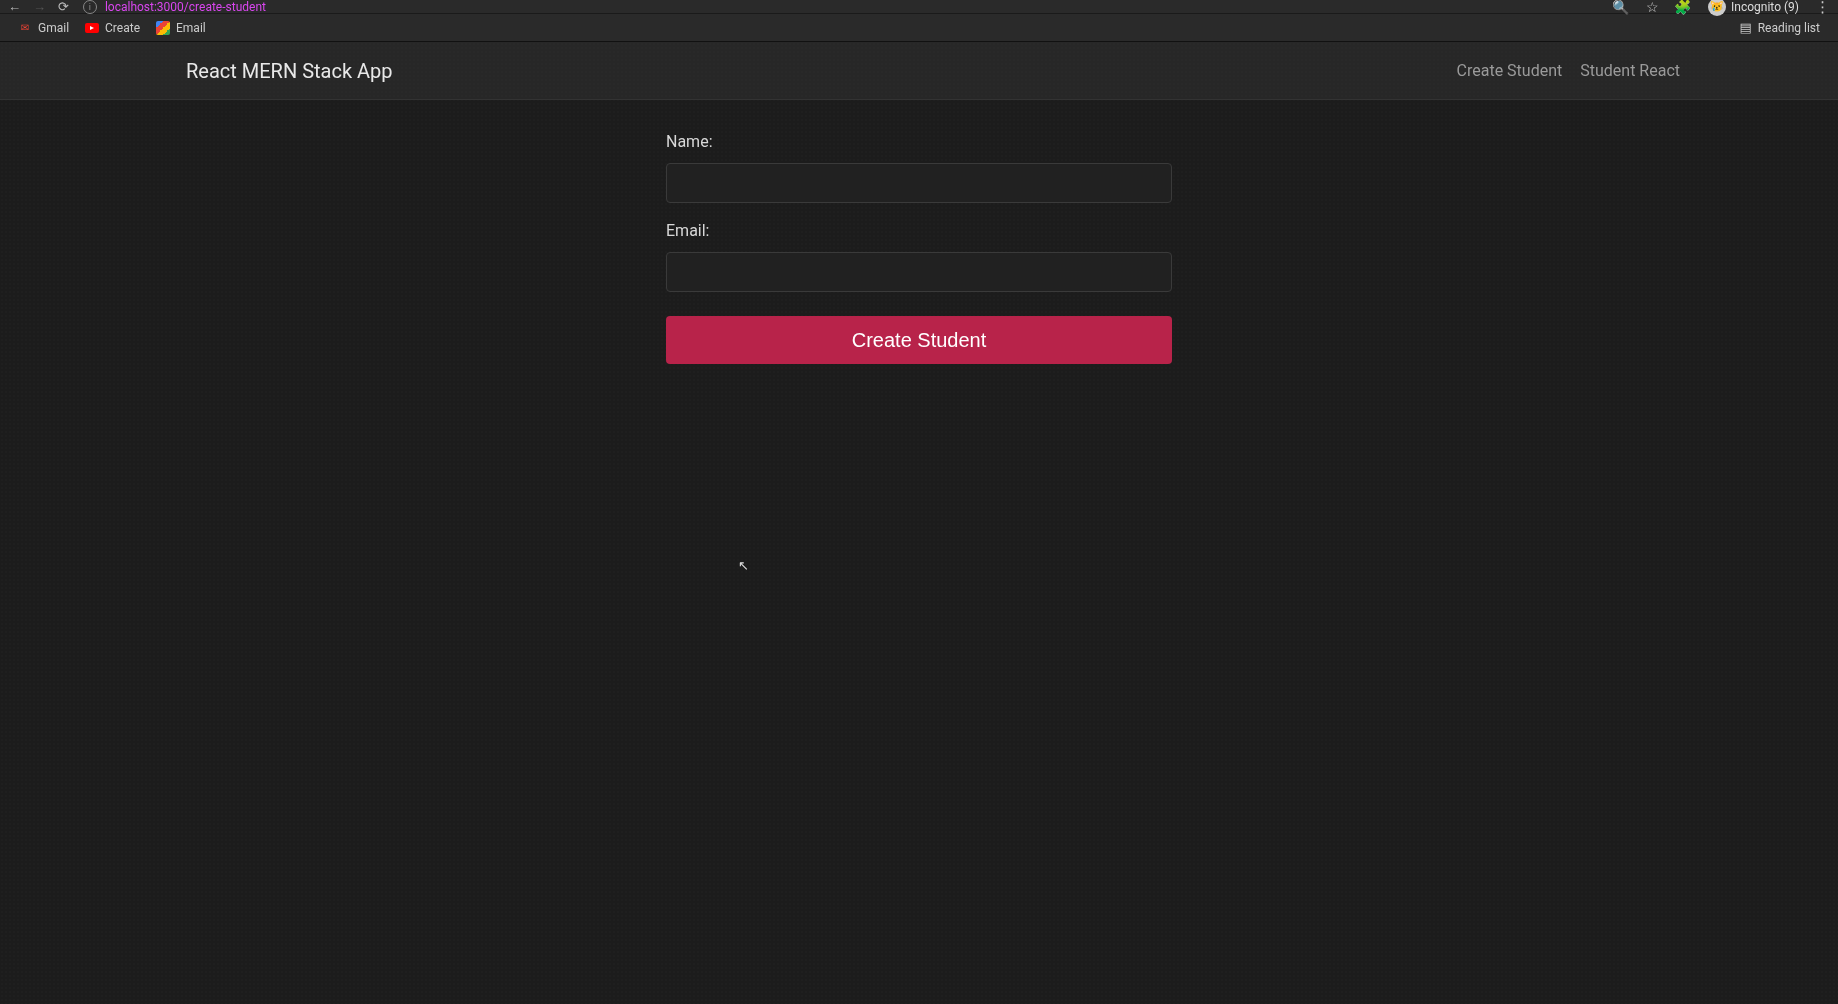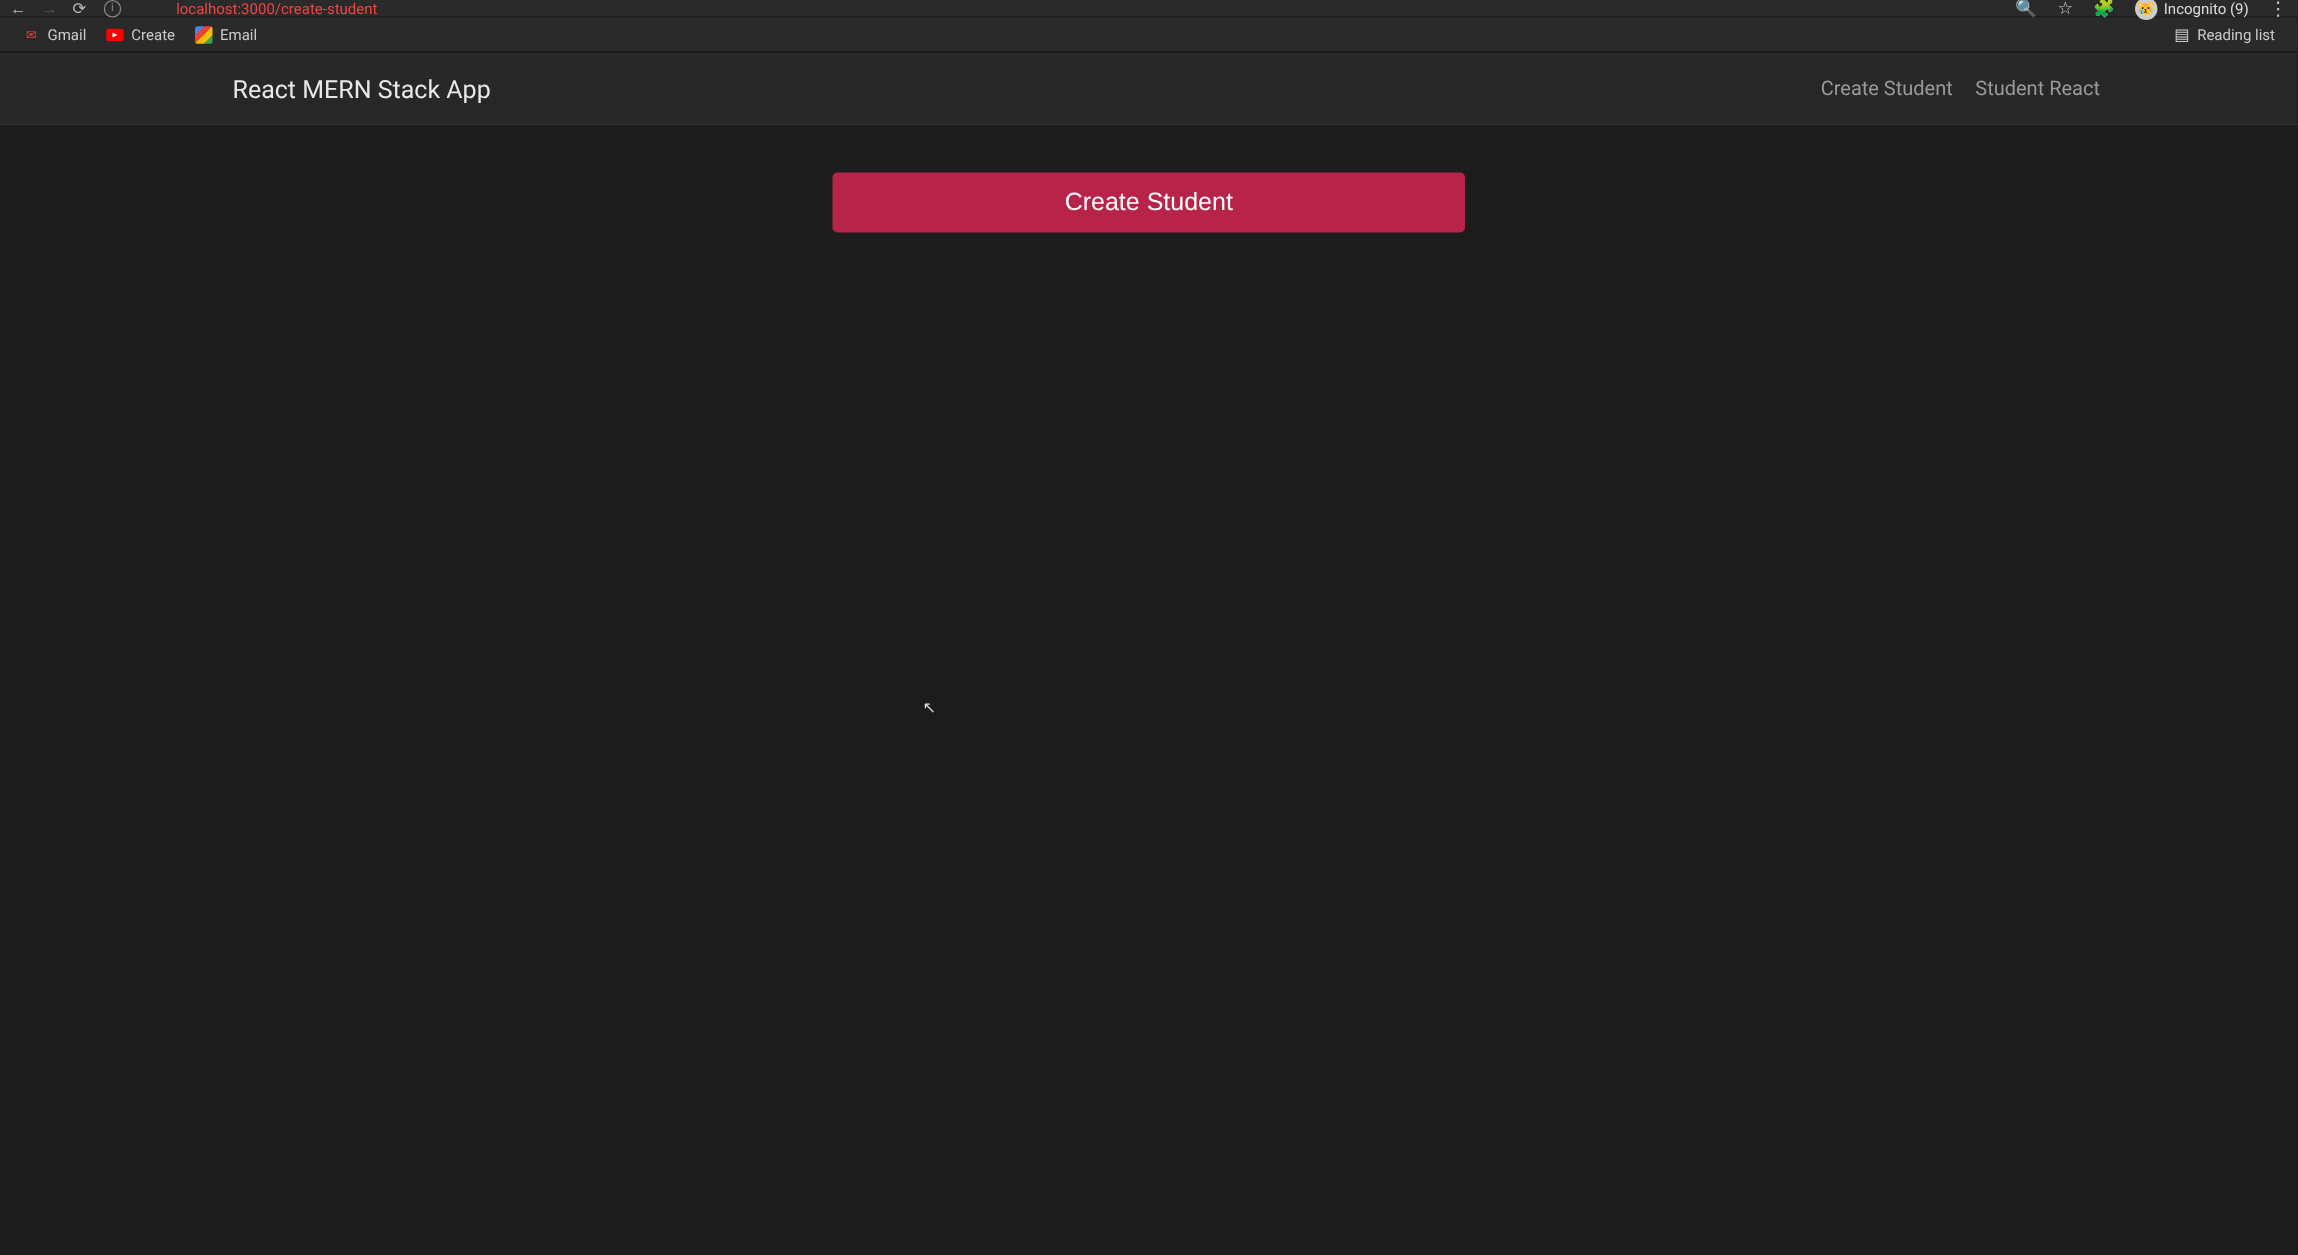--- a/index.html
+++ b/index.html
@@ -64,23 +64,22 @@
       border: 1px solid #888;
       border-radius: 50%;
       display: inline-flex;
       align-items: center;
       justify-content: center;
       font-size: 9px;
       color: #888;
     }
 
     .url-text {
-      color: #ef4444;
-      font-size: 12px;
-      margin-left: 36px;
+      color: #d946ef;
+      font-size: 12px;
     }
 
     .toolbar-right {
       display: flex;
       align-items: center;
       gap: 16px;
       color: #bbb;
       font-size: 12px;
     }
 
@@ -327,17 +326,25 @@
 
   <div class="app-navbar">
     <div class="app-title">React MERN Stack App</div>
     <div class="nav-links">
       <span class="nav-link">Create Student</span>
       <span class="nav-link">Student React</span>
     </div>
   </div>
 
   <div class="form-container">
+    <div class="form-group">
+      <label class="form-label">Name:</label>
+      <input type="text" class="form-input" value="" style="">
+    </div>
+    <div class="form-group">
+      <label class="form-label">Email:</label>
+      <input type="text" class="form-input" value="" style="">
+    </div>
     <button class="submit-button">Create Student</button>
   </div>
 
   <div class="cursor">↖</div>
 </div>
 
 </body></html>

